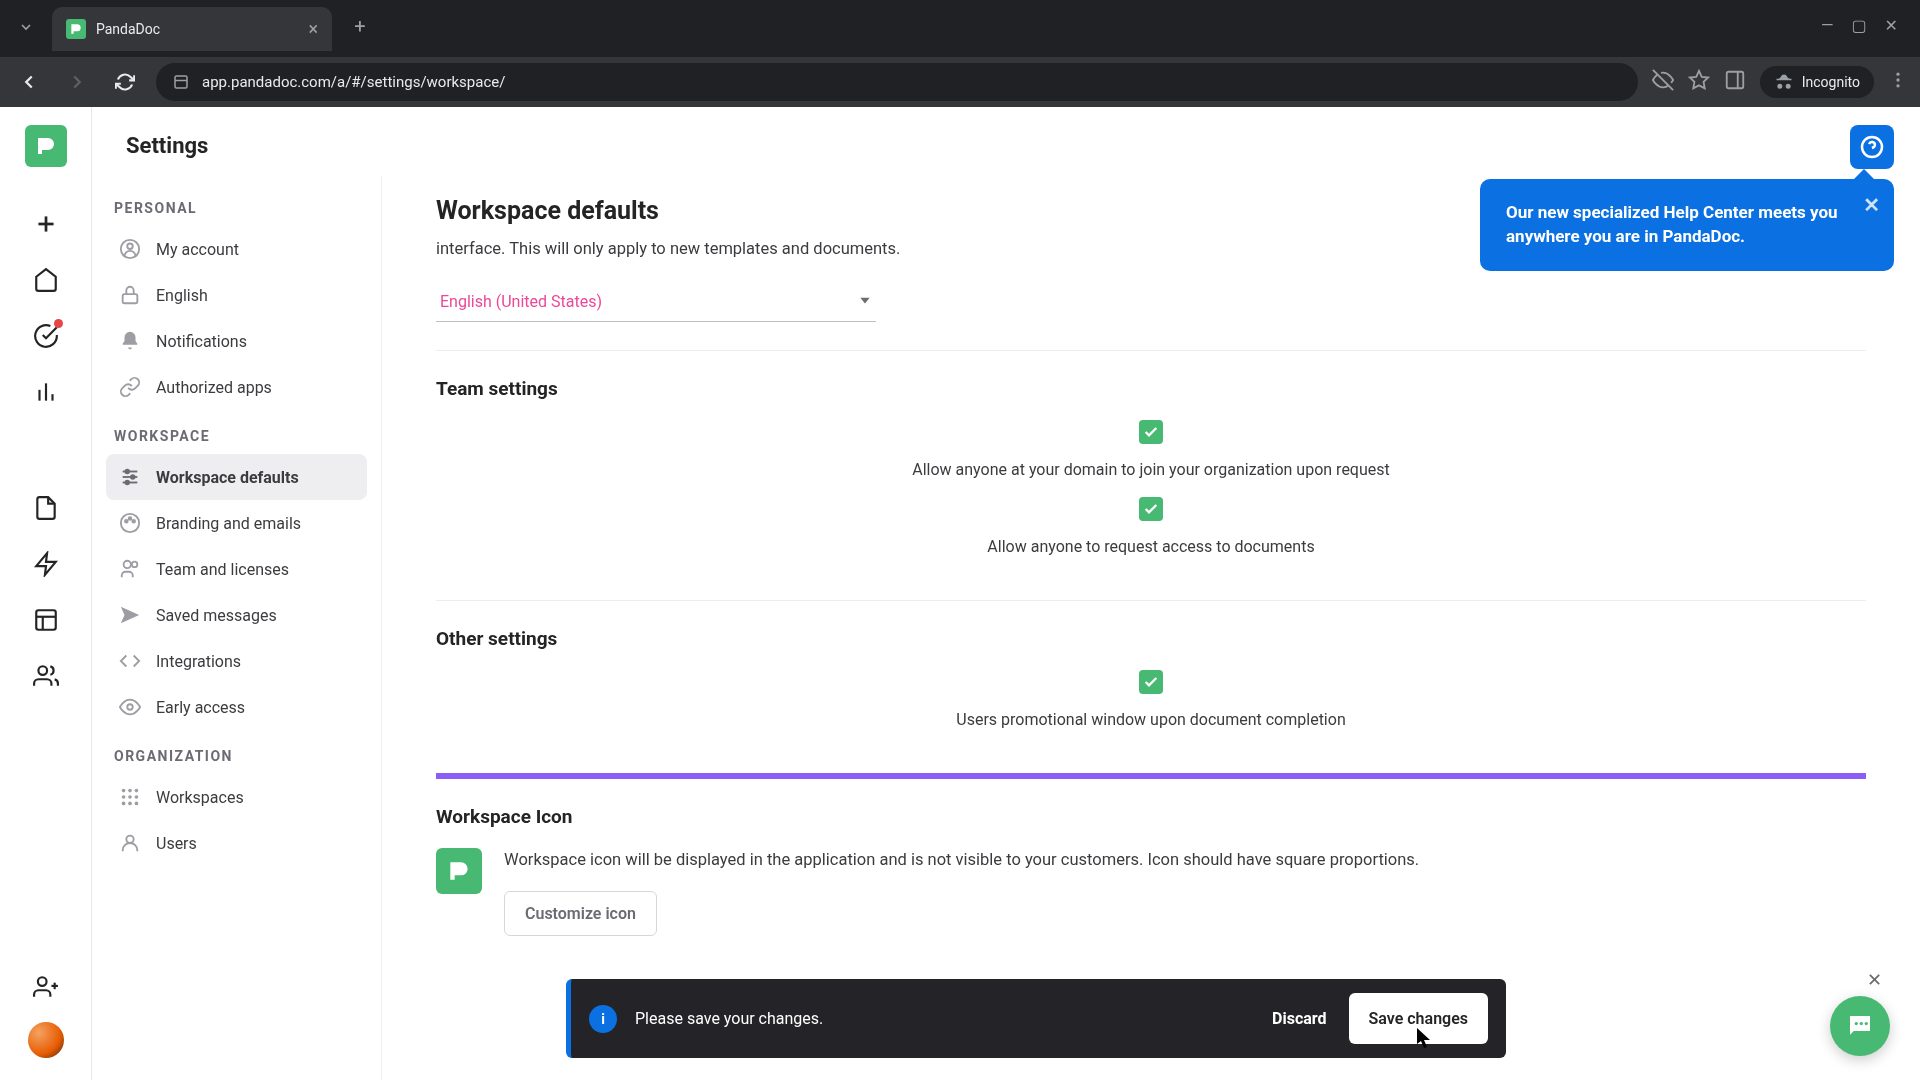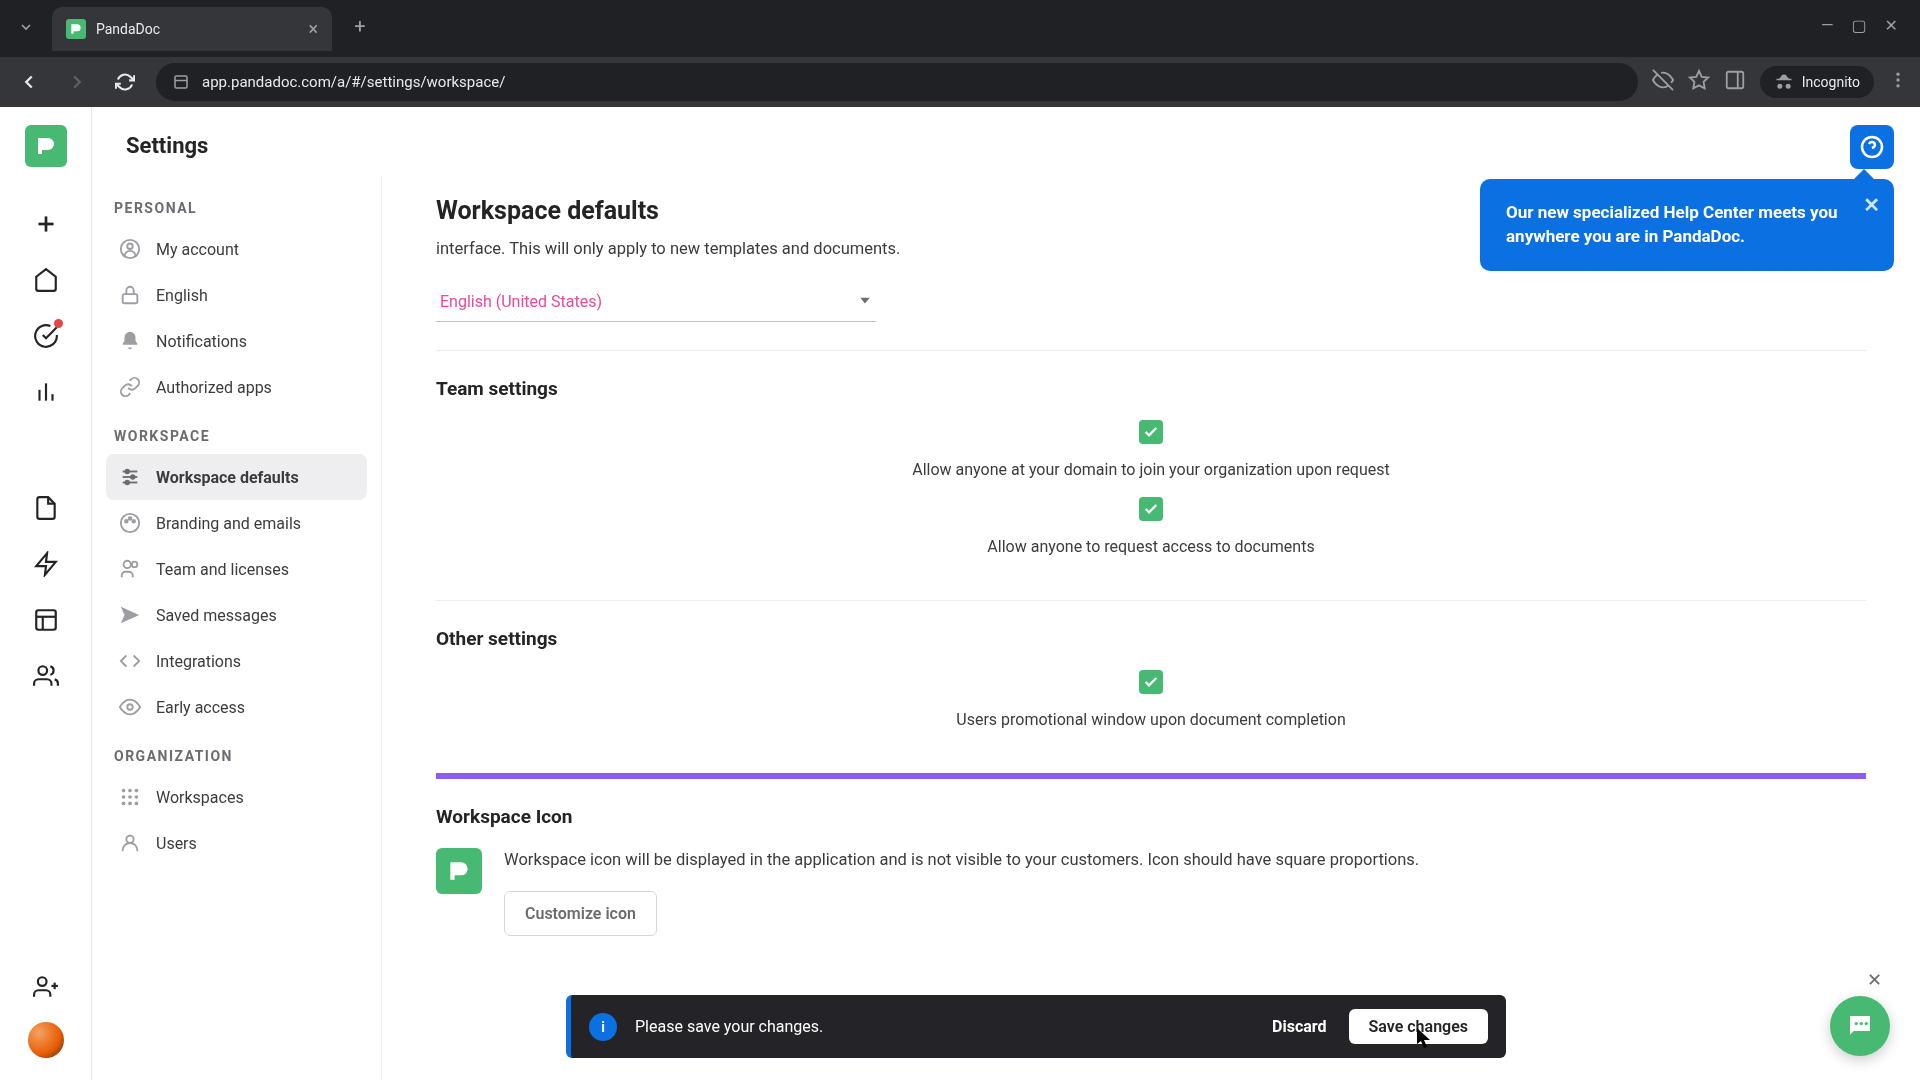--- a/index.html
+++ b/index.html
@@ -65,21 +65,21 @@
 .help-tip { position: absolute; top: 72px; right: 26px; width: 414px; background: #0b70e1; color: #fff; border-radius: 10px; padding: 22px 50px 22px 26px; font-size: 17px; font-weight: 700; line-height: 1.4; }
 .help-tip::before { content: ""; position: absolute; top: -10px; right: 20px; border: 10px solid transparent; border-bottom-color: #0b70e1; border-top: 0; }
 .help-tip-close { position: absolute; top: 12px; right: 14px; color: #cfe3fa; font-size: 20px; }
 
 
 .save-bar { position: absolute; left: 474px; bottom: 22px; width: 940px; background: #242327; border-left: 5px solid #0b70e1; border-radius: 6px; display: flex; align-items: center; padding: 14px 18px; color: #fff; gap: 18px; }
 .save-bar .info-ico { width: 28px; height: 28px; border-radius: 50%; background: #0b70e1; display: flex; align-items: center; justify-content: center; font-weight: 700; font-size: 14px; }
 .save-bar .msg { font-size: 16px; }
 .save-bar .actions { margin-left: auto; display: flex; align-items: center; gap: 22px; }
 .discard { font-size: 16px; font-weight: 700; color: #fff; }
-.save-btn { background: #fff; color: #242424; font-size: 16px; font-weight: 600; padding: 8px 20px; border-radius: 6px; border: none; }
+.save-btn { background: #fff; color: #242424; font-size: 16px; font-weight: 600; padding: 16px 20px; border-radius: 6px; border: none; }
 
 .close-x { position: absolute; right: 38px; bottom: 90px; color: #6b6b72; font-size: 18px; }
 .chat-fab { position: absolute; right: 30px; bottom: 24px; width: 60px; height: 60px; background: #47b972; border-radius: 50%; display: flex; align-items: center; justify-content: center; color: #fff; box-shadow: 0 4px 14px rgba(0,0,0,0.2); }
 
 .cursor { position: absolute; left: 1325px; bottom: 30px; width: 16px; height: 22px; pointer-events: none; z-index: 100; }
 </style>
 </head>
 <body>
 
 <div class="browser-chrome">

